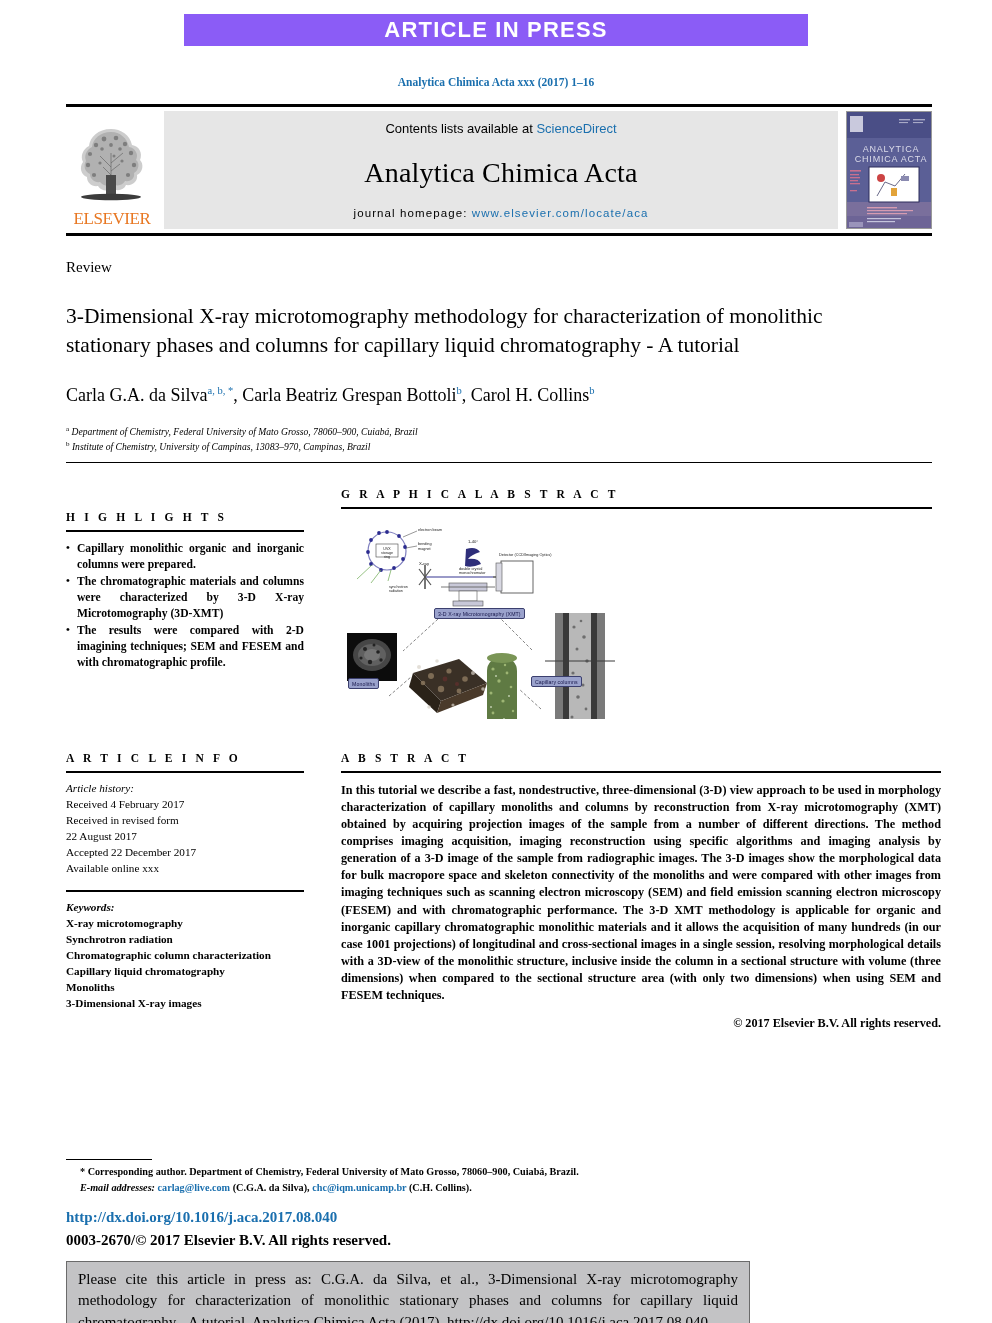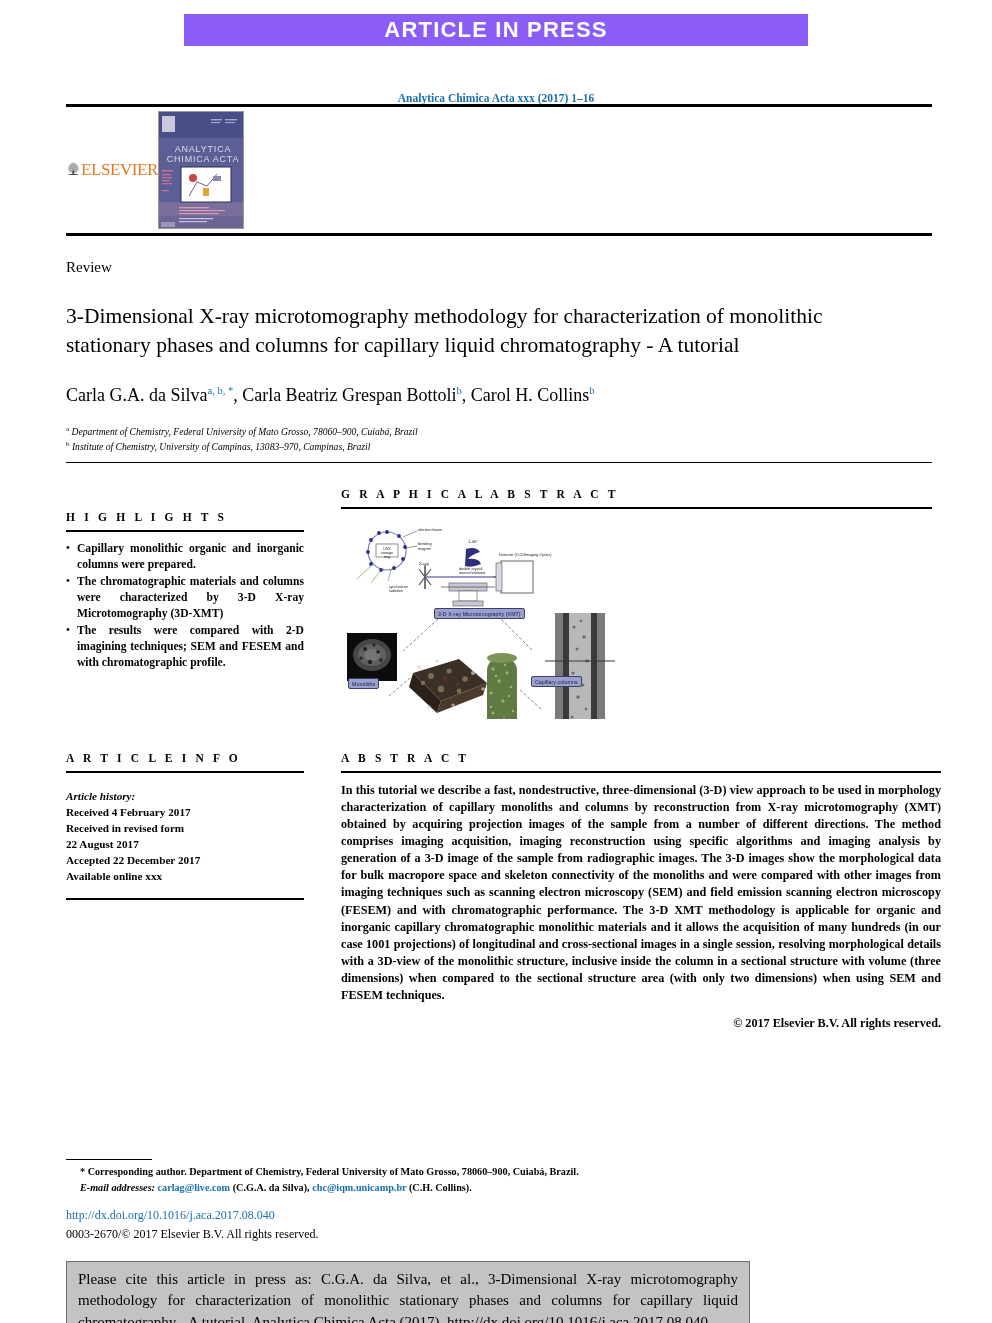--- a/index.html
+++ b/index.html
@@ -39,21 +39,21 @@
     font-weight: bold;
     font-size: 22px;
     letter-spacing: 1.2px;
     color: #ffffff;
   }
 
   
   .running-head {
     position: absolute;
     left: 0;
-    top: 92px;
+    top: 76px;
     width: 992px;
     text-align: center;
     font-size: 11.5px;
     font-weight: bold;
     color: #1a6fae;
   }
 
   
   .masthead {
     position: absolute;
@@ -64,21 +64,21 @@
     border-bottom: 3px solid #000;
     padding: 4px 0 4px 0;
     display: flex;
     align-items: stretch;
     box-sizing: border-box;
   }
   .elsevier-logo {
     width: 92px;
     flex: 0 0 92px;
     display: flex;
-    flex-direction: row;
+    flex-direction: column;
     justify-content: flex-end;
     align-items: center;
     padding-bottom: 2px;
   }
   .elsevier-tree {
     width: 84px;
     height: 86px;
   }
   .elsevier-word {
     font-family: "Liberation Serif", serif;
@@ -248,24 +248,24 @@
     top: 752px;
     width: 238px;
   }
   .col-right-2 {
     position: absolute;
     left: 341px;
     top: 752px;
     width: 600px;
   }
   .hist-block {
-    margin-top: 16px;
+    margin-top: 8px;
     font-size: 11.2px;
     line-height: 1.42;
-    font-weight: bold;
+    font-weight: normal;
   }
   .hist-block .ital {
     font-style: italic;
   }
   .kw-block {
     margin-top: 8px;
     font-size: 11.2px;
     line-height: 1.42;
     font-weight: bold;
   }
@@ -310,23 +310,23 @@
     font-style: italic;
   }
   .footnotes a, .link {
     color: #1a6fae;
     text-decoration: none;
   }
   .doi-block {
     position: absolute;
     left: 66px;
     top: 1206px;
-    font-size: 12px;
+    font-size: 15px;
     line-height: 1.55;
-    font-weight: normal;
+    font-weight: bold;
   }
   .doi-block .doi {
     color: #1a6fae;
   }
 
   
   .cite-box {
     position: absolute;
     left: 66px;
     top: 1261px;
@@ -398,20 +398,29 @@
             <circle cx="50" cy="26" r="1.8"></circle>
           <circle cx="41" cy="22" r="1.9"></circle>
             <circle cx="30" cy="40" r="1.6"></circle>
           <circle cx="52" cy="38" r="1.6"></circle>
             <circle cx="44" cy="33" r="1.5"></circle>
         </g>
       </svg>
       <div class="elsevier-word">ELSEVIER</div>
     </div>
 
+    <div class="masthead-center">
+      <div class="contents-line">
+        <span>Contents lists available at </span><span class="sd">ScienceDirect</span>
+      </div>
+      <div class="journal-name">Analytica Chimica Acta</div>
+      <div class="homepage-line">
+        <span>journal homepage: </span><span class="url">www.elsevier.com/locate/aca</span>
+      </div>
+    </div>
 
     <div class="cover-thumb">
       <svg viewBox="0 0 86 118" width="86" height="118">
         <rect x="0" y="0" width="86" height="118" fill="#5b5f96"></rect>
         <rect x="0" y="0" width="86" height="26" fill="#4a4e86"></rect>
         <rect x="0" y="90" width="86" height="28" fill="#7a6f9c"></rect>
         <rect x="0" y="104" width="86" height="14" fill="#6d6496"></rect>
         <rect x="3" y="4" width="13" height="16" fill="#c9c9dd"></rect>
         <g fill="#b9b9d2" opacity="0.85">
           <rect x="52" y="7" width="11" height="1.4"></rect>
@@ -642,20 +651,29 @@
     <div class="hr-thick"></div>
     <div class="hist-block">
       <div class="ital">Article history:</div>
       <div>Received 4 February 2017</div>
       <div>Received in revised form</div>
       <div>22 August 2017</div>
       <div>Accepted 22 December 2017</div>
       <div>Available online xxx</div>
     </div>
     <div class="hr-thick" style="margin-top:14px;"></div>
+    <div class="kw-block">
+      <div class="ital">Keywords:</div>
+      <div>X-ray microtomography</div>
+      <div>Synchrotron radiation</div>
+      <div>Chromatographic column characterization</div>
+      <div>Capillary liquid chromatography</div>
+      <div>Monoliths</div>
+      <div>3-Dimensional X-ray images</div>
+    </div>
   </div>
 
   <div class="col-right-2">
     <div class="sec-head">A B S T R A C T</div>
     <div class="hr-thick"></div>
     <p class="abstract-body">In this tutorial we describe a fast, nondestructive, three-dimensional (3-D) view approach to be used in morphology characterization of capillary monoliths and columns by reconstruction from X-ray microtomography (XMT) obtained by acquiring projection images of the sample from a number of different directions. The method comprises imaging acquisition, imaging reconstruction using specific algorithms and imaging analysis by generation of a 3-D image of the sample from radiographic images. The 3-D images show the morphological data for bulk macropore space and skeleton connectivity of the monoliths and were compared with other images from imaging techniques such as scanning electron microscopy (SEM) and field emission scanning electron microscopy (FESEM) and with chromatographic performance. The 3-D XMT methodology is applicable for organic and inorganic capillary chromatographic monolithic materials and it allows the acquisition of many hundreds (in our case 1001 projections) of longitudinal and cross-sectional images in a single session, resolving morphological details with a 3D-view of the monolithic structure, inclusive inside the column in a sectional structure with volume (three dimensions) when compared to the sectional structure area (with only two dimensions) when using SEM and FESEM techniques.</p>
     <div class="copyright-line">© 2017 Elsevier B.V. All rights reserved.</div>
   </div>
 
   <div class="footnote-rule"></div>

